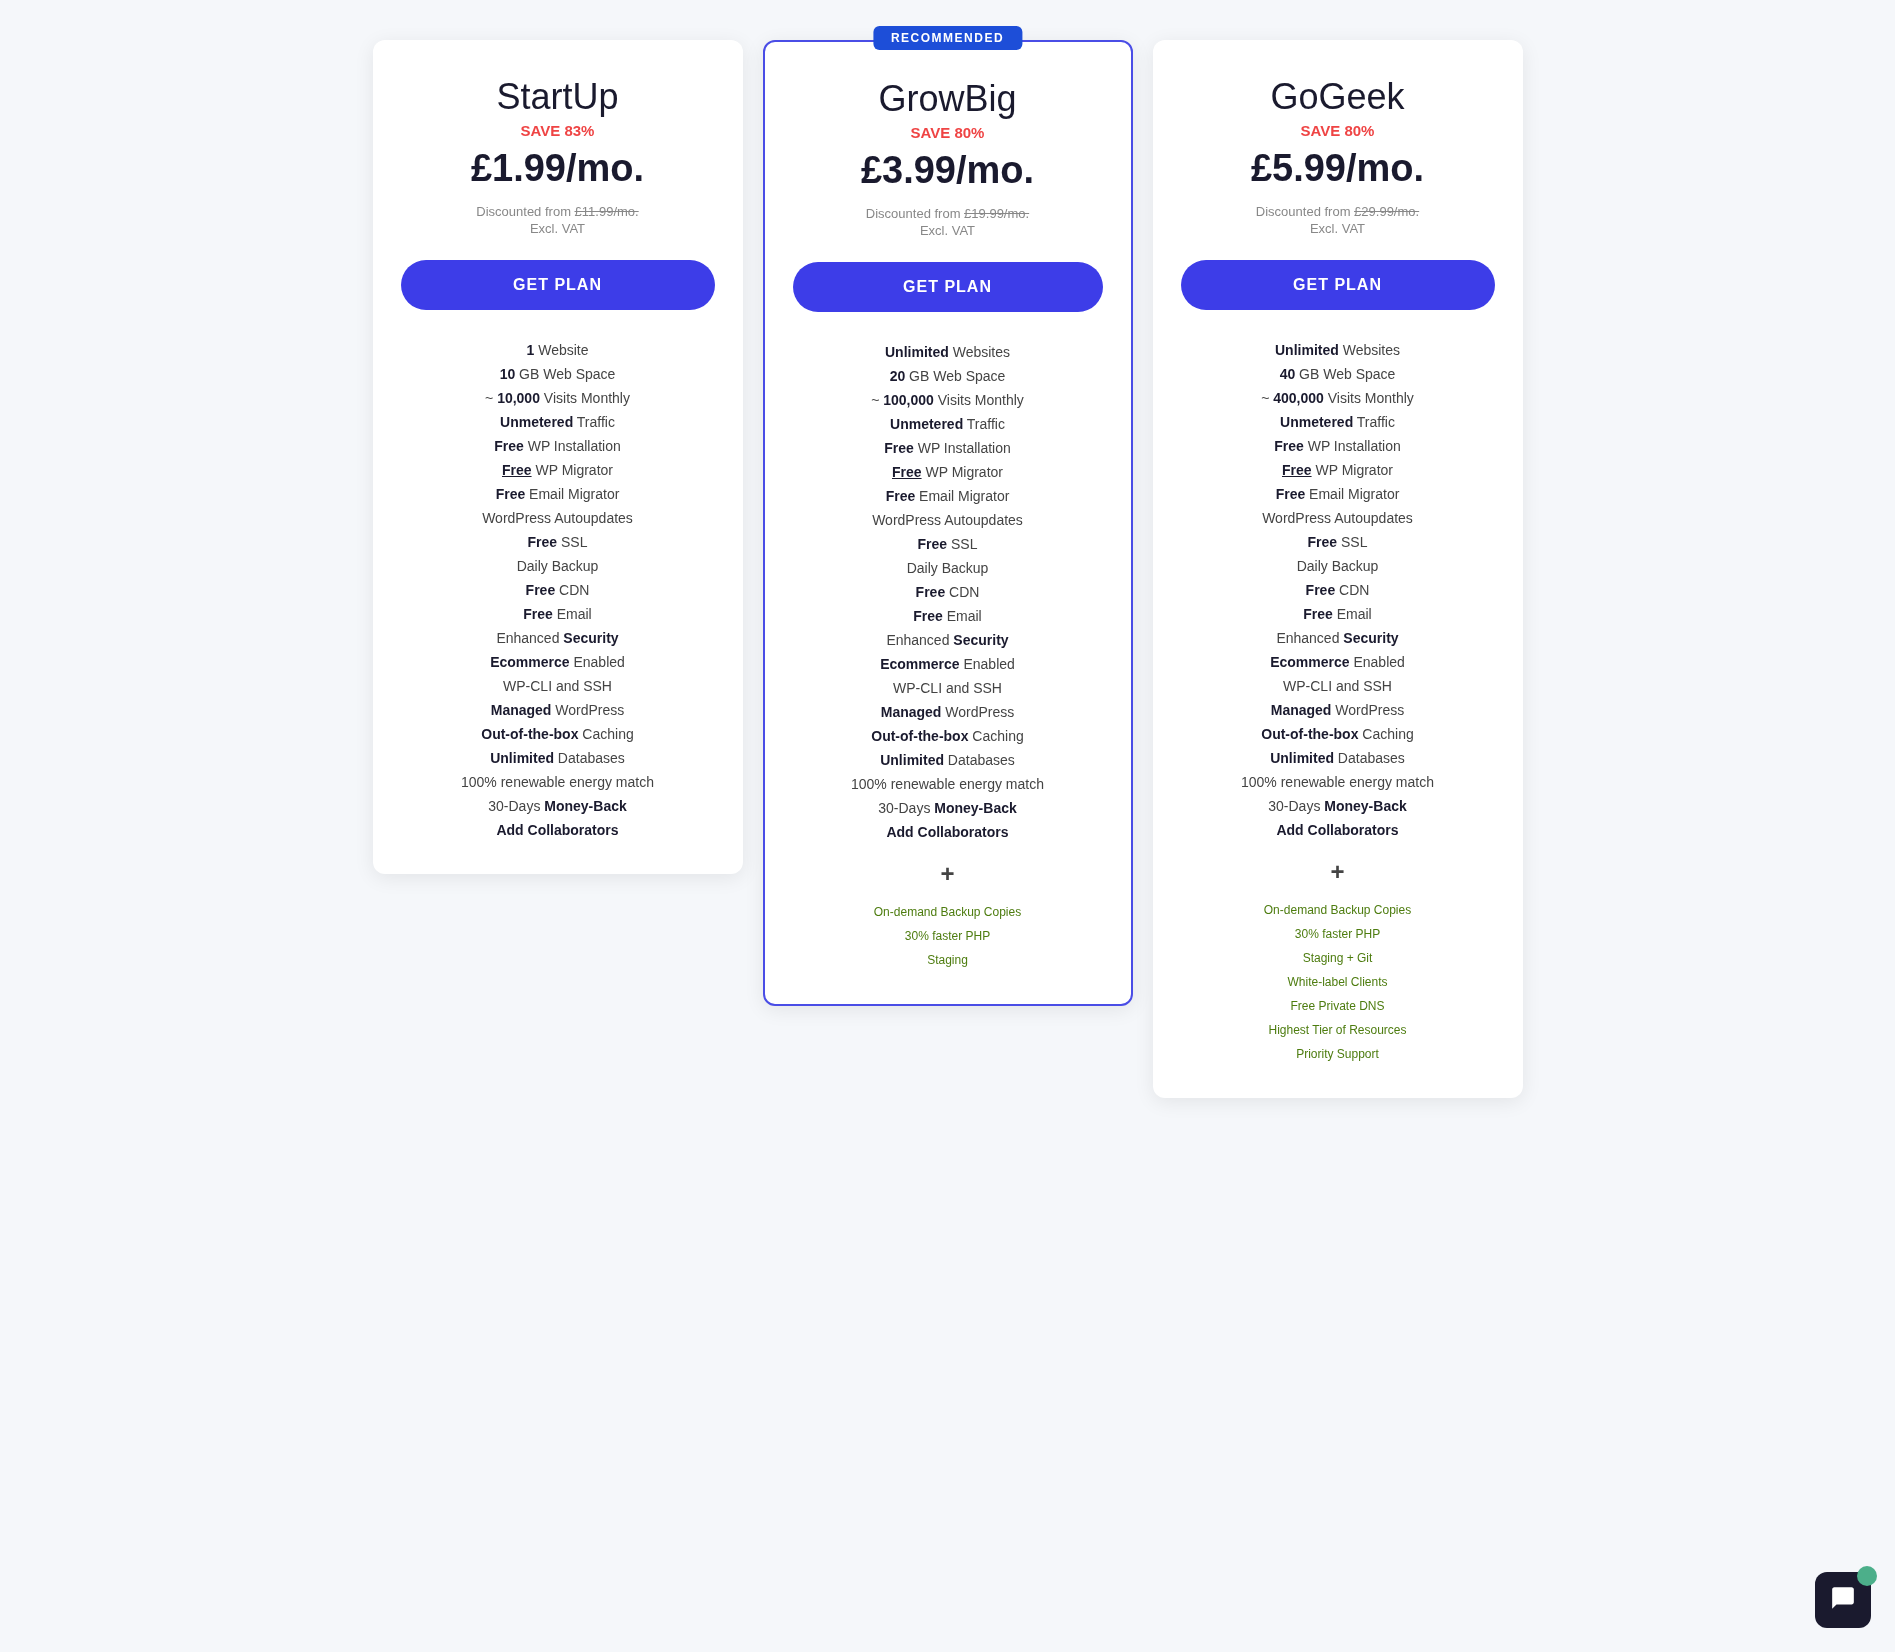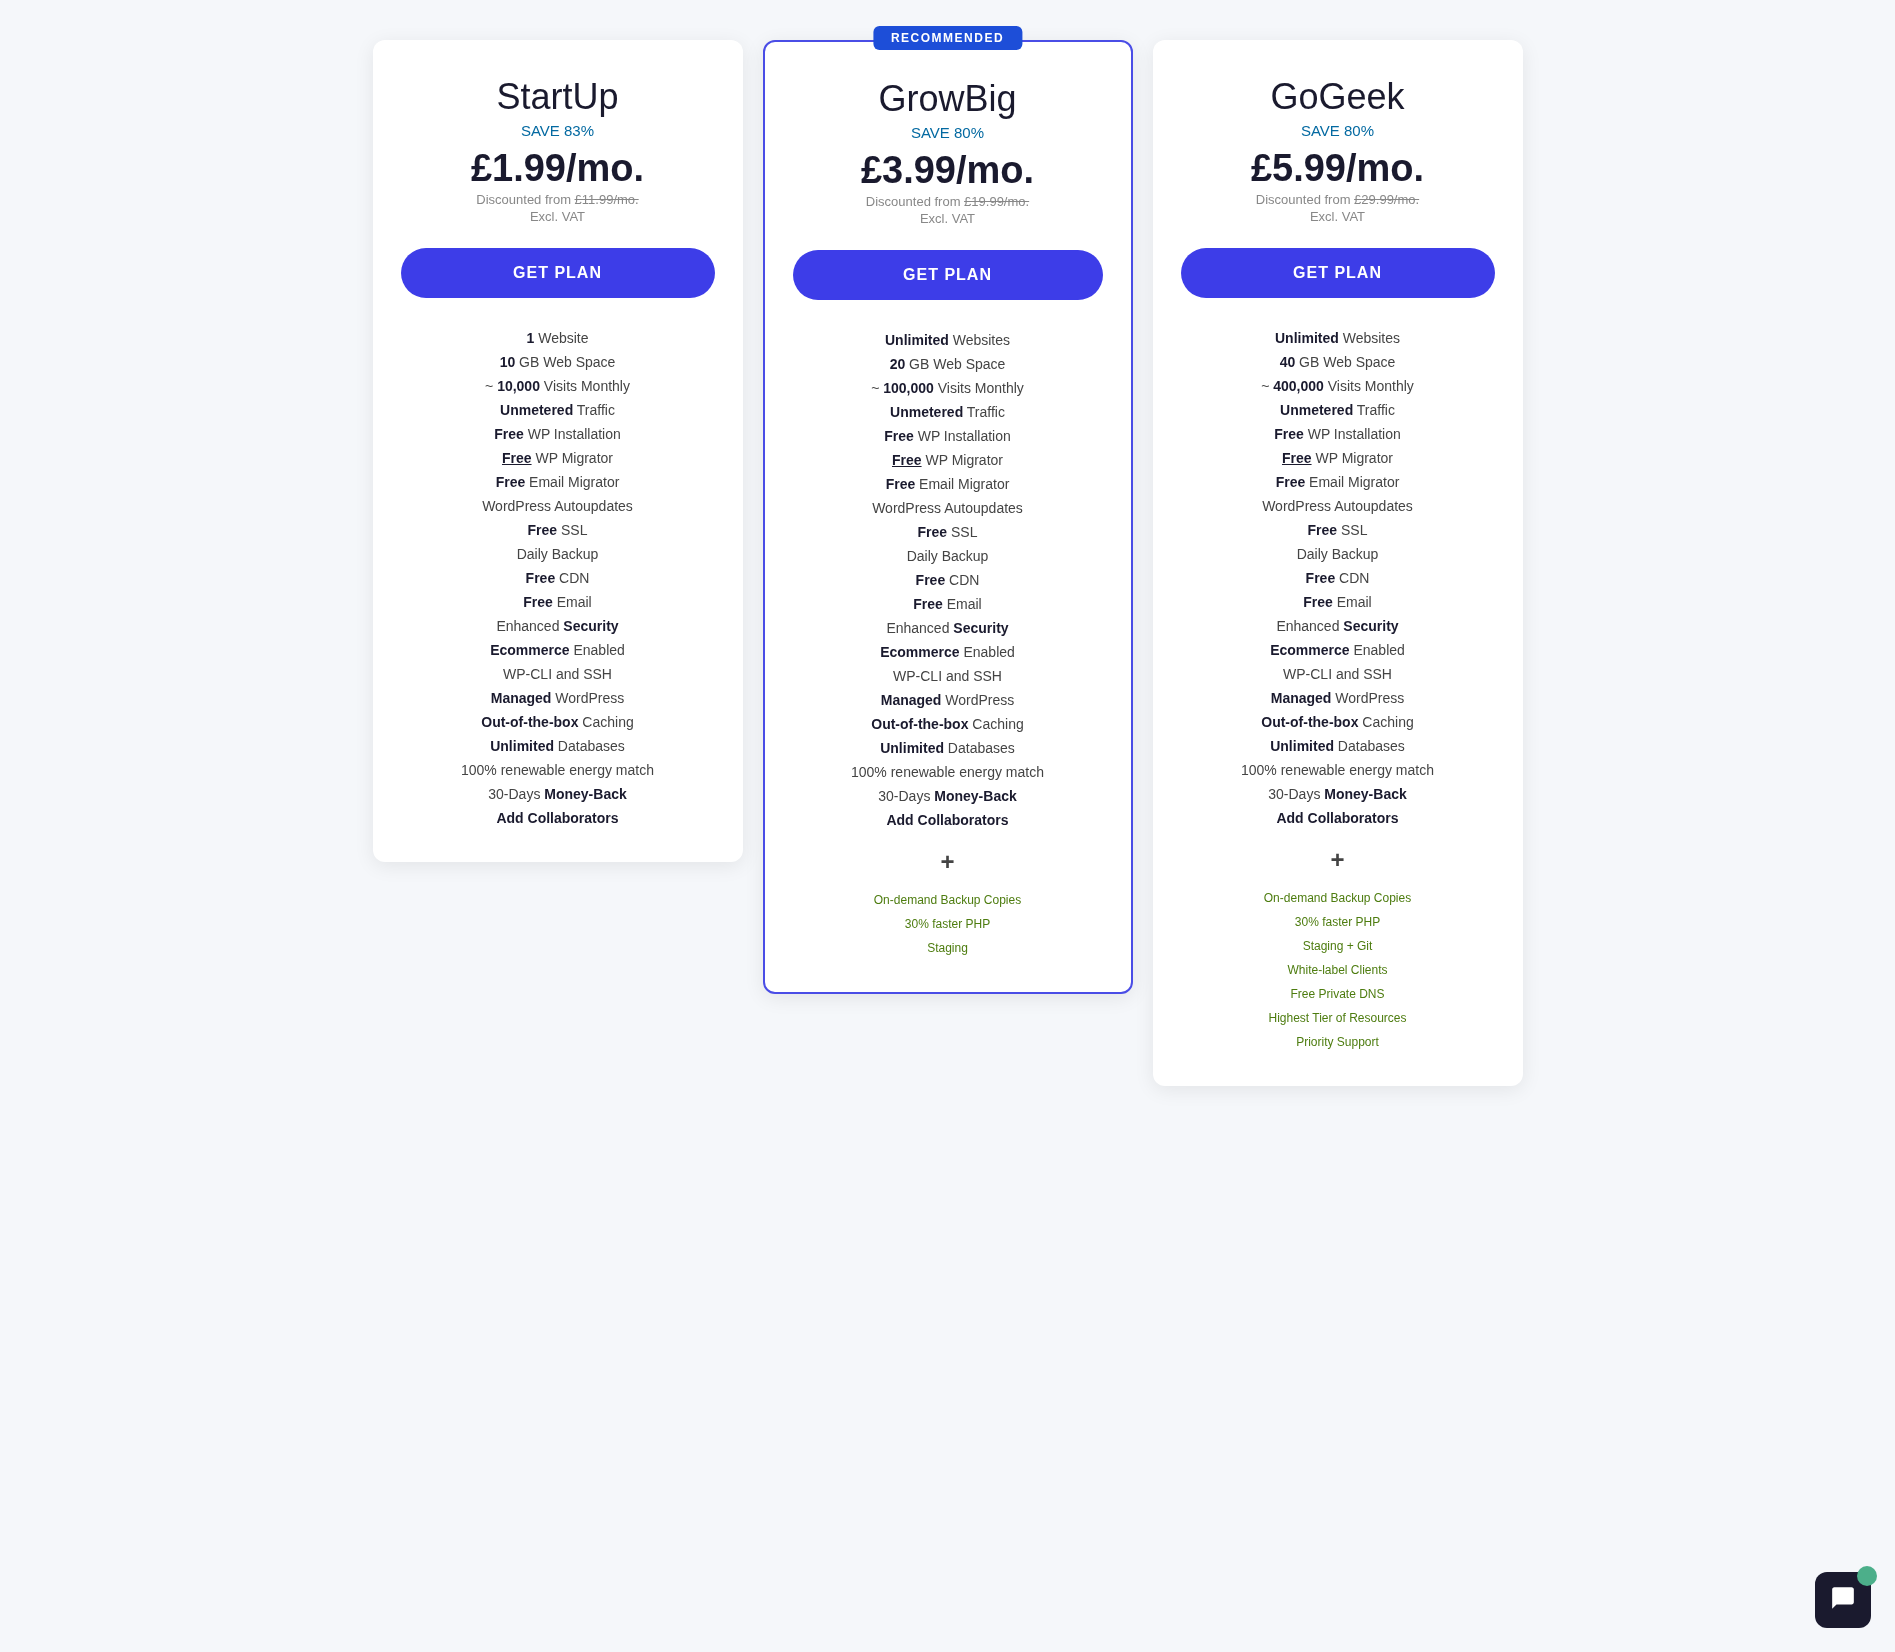--- a/index.html
+++ b/index.html
@@ -48,30 +48,30 @@
       border-radius: 6px;
       white-space: nowrap;
     }
     .plan-name {
       font-size: 36px;
       font-weight: 400;
       color: #1a1a2e;
       margin-bottom: 4px;
     }
     .plan-save {
-      color: #0369a1;
+      color: #ef4444;
       font-size: 15px;
-      font-weight: 400;
+      font-weight: 700;
       margin-bottom: 8px;
     }
     .plan-price {
       font-size: 38px;
       font-weight: 800;
       color: #1a1a2e;
-      margin-bottom: 2px;
+      margin-bottom: 14px;
     }
     .plan-discounted {
       font-size: 13px;
       color: #888;
       margin-bottom: 2px;
     }
     .plan-discounted s {
       color: #888;
     }
     .plan-vat {

